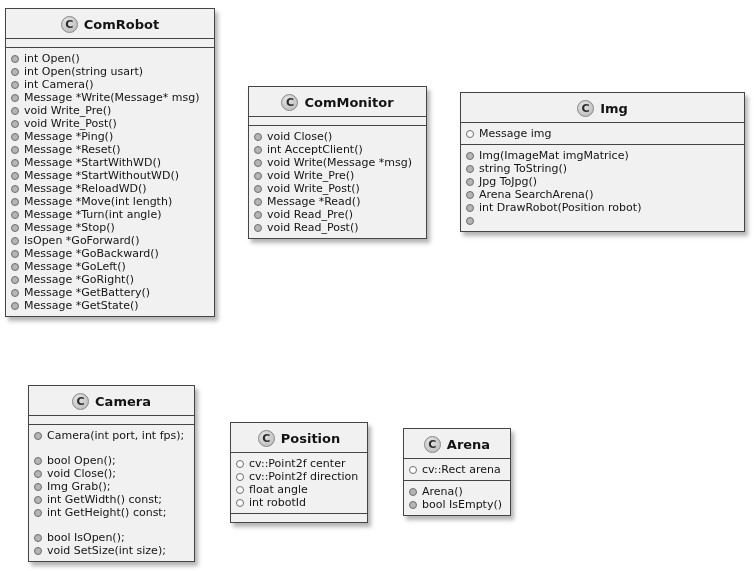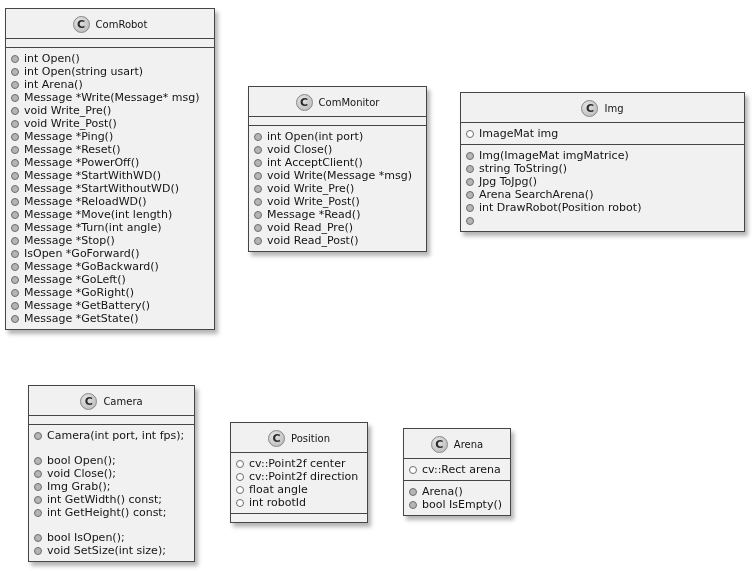--- a/index.html
+++ b/index.html
@@ -21,21 +21,21 @@
     display: flex; align-items: center; justify-content: center;
     gap: 6px; padding: 6px 8px 5px 8px; min-height: 29px;
   }
   .c-icon {
     width: 17px; height: 17px; border-radius: 50%;
     background: radial-gradient(circle at 35% 30%, #e4e4e4, #b6b6b6);
     border: 1px solid #878787;
     display: inline-flex; align-items: center; justify-content: center;
     font-size: 11px; font-weight: 700; color: #2b2b2b; flex: 0 0 auto;
   }
-  .c-name { font-size: 10px; font-weight: 400; white-space: nowrap; }
+  .c-name { font-size: 13px; font-weight: 700; white-space: nowrap; }
 
   .uml-comp {
     border-top: 1px solid #454545;
     padding: 4px 6px 4px 5px;
     min-height: 8px;
   }
   .uml-member { display: flex; align-items: center; gap: 5px; height: 13px; }
   .uml-member.spacer { height: 12px; }
   .dot { width: 8px; height: 8px; border-radius: 50%; flex: 0 0 auto; }
   .dot.method { background: #b5b5b5; border: 1px solid #6d6d6d; }
@@ -56,21 +56,21 @@
         <div class="uml-member">
           <span class="dot method"></span>
           <span class="mtext">int Open()</span>
         </div>
         <div class="uml-member">
           <span class="dot method"></span>
           <span class="mtext">int Open(string usart)</span>
         </div>
         <div class="uml-member">
           <span class="dot method"></span>
-          <span class="mtext">int Arena()</span>
+          <span class="mtext">int Camera()</span>
         </div>
         <div class="uml-member">
           <span class="dot method"></span>
           <span class="mtext">Message *Write(Message* msg)</span>
         </div>
         <div class="uml-member">
           <span class="dot method"></span>
           <span class="mtext">void Write_Pre()</span>
         </div>
         <div class="uml-member">
@@ -80,24 +80,20 @@
         <div class="uml-member">
           <span class="dot method"></span>
           <span class="mtext">Message *Ping()</span>
         </div>
         <div class="uml-member">
           <span class="dot method"></span>
           <span class="mtext">Message *Reset()</span>
         </div>
         <div class="uml-member">
           <span class="dot method"></span>
-          <span class="mtext">Message *PowerOff()</span>
-        </div>
-        <div class="uml-member">
-          <span class="dot method"></span>
           <span class="mtext">Message *StartWithWD()</span>
         </div>
         <div class="uml-member">
           <span class="dot method"></span>
           <span class="mtext">Message *StartWithoutWD()</span>
         </div>
         <div class="uml-member">
           <span class="dot method"></span>
           <span class="mtext">Message *ReloadWD()</span>
         </div>
@@ -141,24 +137,20 @@
     </div>
     <div class="uml-class" style="left: 248px; top: 86px; width: 179px;">
       <div class="uml-head">
         <span class="c-icon">C</span>
         <span class="c-name">ComMonitor</span>
       </div>
       <div class="uml-comp"></div>
       <div class="uml-comp">
         <div class="uml-member">
           <span class="dot method"></span>
-          <span class="mtext">int Open(int port)</span>
-        </div>
-        <div class="uml-member">
-          <span class="dot method"></span>
           <span class="mtext">void Close()</span>
         </div>
         <div class="uml-member">
           <span class="dot method"></span>
           <span class="mtext">int AcceptClient()</span>
         </div>
         <div class="uml-member">
           <span class="dot method"></span>
           <span class="mtext">void Write(Message *msg)</span>
         </div>
@@ -185,21 +177,21 @@
       </div>
     </div>
     <div class="uml-class" style="left: 460px; top: 92px; width: 285px;">
       <div class="uml-head">
         <span class="c-icon">C</span>
         <span class="c-name">Img</span>
       </div>
       <div class="uml-comp">
         <div class="uml-member">
           <span class="dot field"></span>
-          <span class="mtext">ImageMat img</span>
+          <span class="mtext">Message img</span>
         </div>
       </div>
       <div class="uml-comp">
         <div class="uml-member">
           <span class="dot method"></span>
           <span class="mtext">Img(ImageMat imgMatrice)</span>
         </div>
         <div class="uml-member">
           <span class="dot method"></span>
           <span class="mtext">string ToString()</span>

